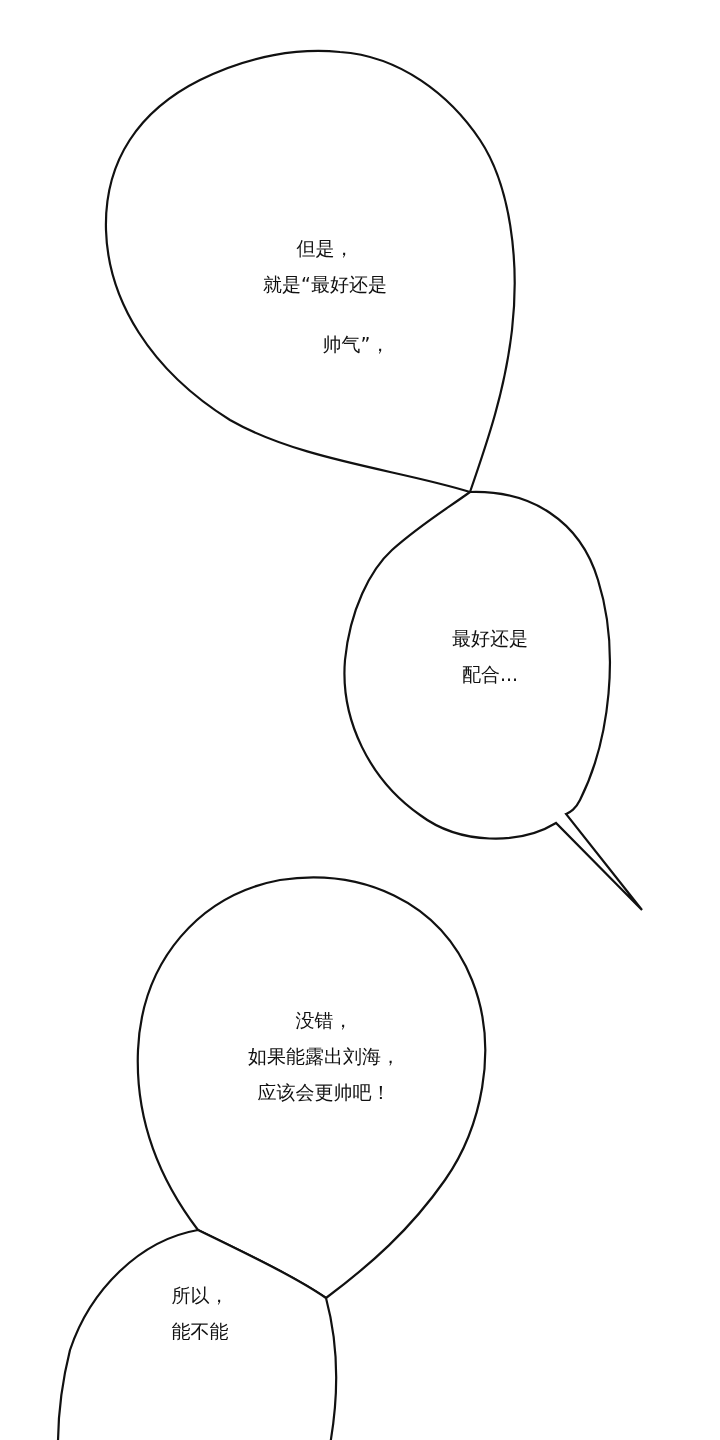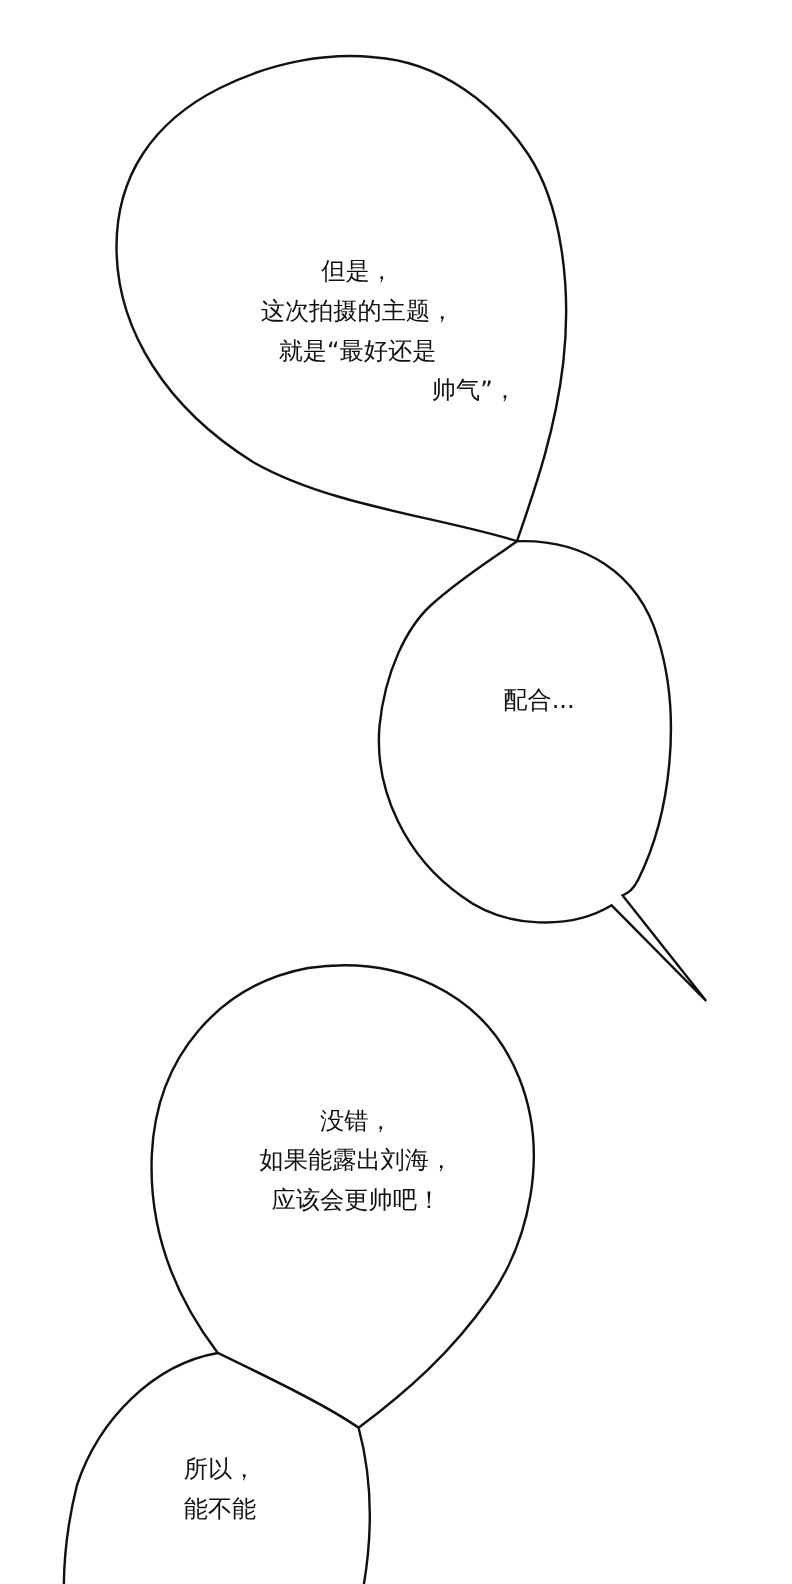--- a/index.html
+++ b/index.html
@@ -2,21 +2,21 @@
 <html><head>
   <meta charset="utf-8">
   <style>
     html, body { margin: 0; padding: 0; background: #ffffff; }
     body { width: 720px; height: 1440px; position: relative; overflow: hidden; }
     .canvas { position: absolute; left: 0; top: 0; width: 720px; height: 1440px; }
     svg.bubbles { position: absolute; left: 0; top: 0; }
     .bubble-text {
       position: absolute;
       font-family: "DejaVu Sans", sans-serif;
-      font-size: 22px;
+      font-size: 19px;
       line-height: 36px;
       color: #111111;
       text-align: center;
       white-space: nowrap;
     }
     .bubble-text .line { display: block; }
   </style>
 </head>
 <body>
 
@@ -57,33 +57,33 @@
            C 140 1240, 90 1290, 70 1350
            C 60 1390, 58 1420, 58 1445
            L 330 1445
            C 338 1400, 340 1350, 326 1298
            C 300 1280, 260 1260, 198 1230 Z"></path>
     </g>
   </svg>
 
   <div class="bubble-text" style="left: 180px; top: 230px; width: 290px;">
     <span class="line">但是，</span>
-    <span class="line">这次拍摄的主题，</span>
     <span class="line">就是“最好还是</span>
-    <span class="line" style="text-align:right; padding-left: 62px;">帅气”，</span>
+    <span class="line" style="text-align:center; padding-left: 62px; margin-top: 24px;">帅气”，</span>
   </div>
 
   <div class="bubble-text" style="left: 385px; top: 620px; width: 210px;">
+    <span class="line">最好还是</span>
     <span class="line">配合...</span>
   </div>
 
   <div class="bubble-text" style="left: 184px; top: 1002px; width: 280px;">
     <span class="line">没错，</span>
     <span class="line">如果能露出刘海，</span>
     <span class="line">应该会更帅吧！</span>
   </div>
 
-  <div class="bubble-text" style="left: 130px; top: 1319px; width: 140px;">
+  <div class="bubble-text" style="left: 130px; top: 1277px; width: 140px;">
     <span class="line">所以，</span>
     <span class="line">能不能</span>
   </div>
 
 </div>
 
 </body></html>

